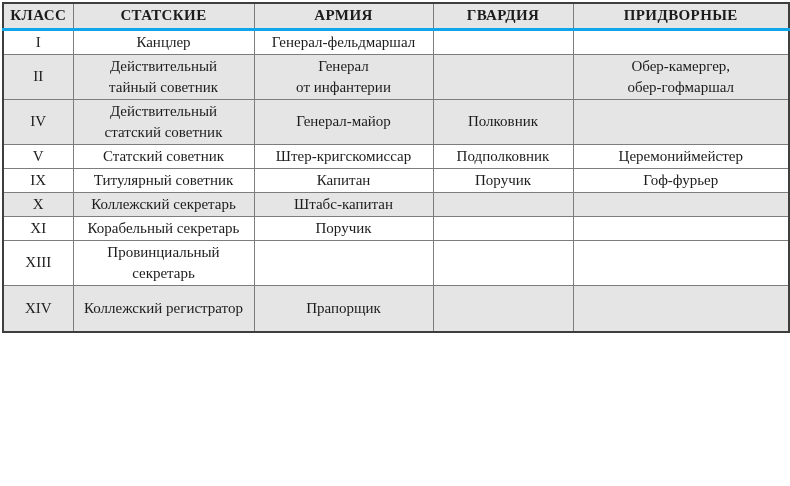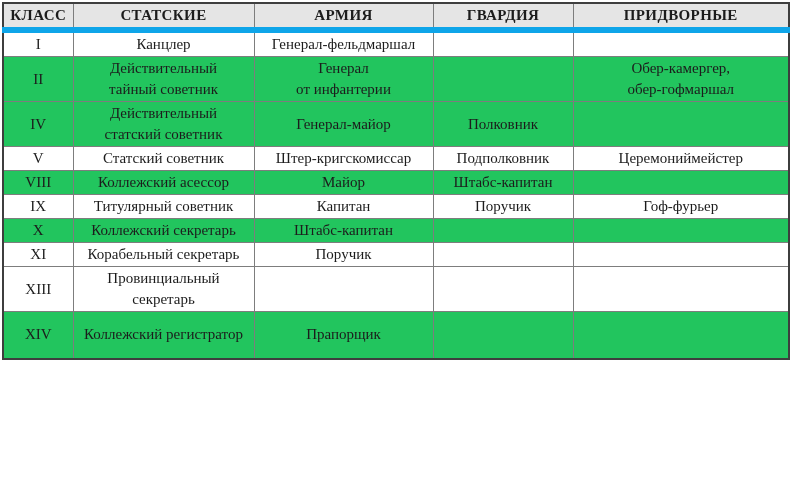--- a/index.html
+++ b/index.html
@@ -29,24 +29,24 @@
     padding: 1px 3px;
     font-size: 15px;
     line-height: 21px;
     overflow: hidden;
   }
   thead th {
     font-weight: bold;
     background: #e5e5e5;
     height: 26px;
     letter-spacing: 0.4px;
-    border-bottom: 6px solid #0ea5e9;
+    border-bottom: 3px solid #0ea5e9;
   }
   tbody tr { background: #ffffff; }
-  tbody tr.shade { background: #22c55e; }
+  tbody tr.shade { background: #e5e5e5; }
   tbody td { height: 23px; }
   tbody tr:last-child td { height: 47px; }
 </style>
 </head>
 <body>
 
 <div class="page">
   <table class="ranks">
     <colgroup>
       <col style="width:70px">
@@ -90,27 +90,20 @@
           <td>Полковник</td>
           <td></td>
         </tr>
         <tr>
           <td>V</td>
           <td>Статский советник</td>
           <td>Штер-кригскомиссар</td>
           <td>Подполковник</td>
           <td>Церемониймейстер</td>
         </tr>
-        <tr class="shade">
-          <td>VIII</td>
-          <td>Коллежский асессор</td>
-          <td>Майор</td>
-          <td>Штабс-капитан</td>
-          <td></td>
-        </tr>
         <tr>
           <td>IX</td>
           <td>Титулярный советник</td>
           <td>Капитан</td>
           <td>Поручик</td>
           <td>Гоф-фурьер</td>
         </tr>
         <tr class="shade">
           <td>X</td>
           <td>Коллежский секретарь</td>

